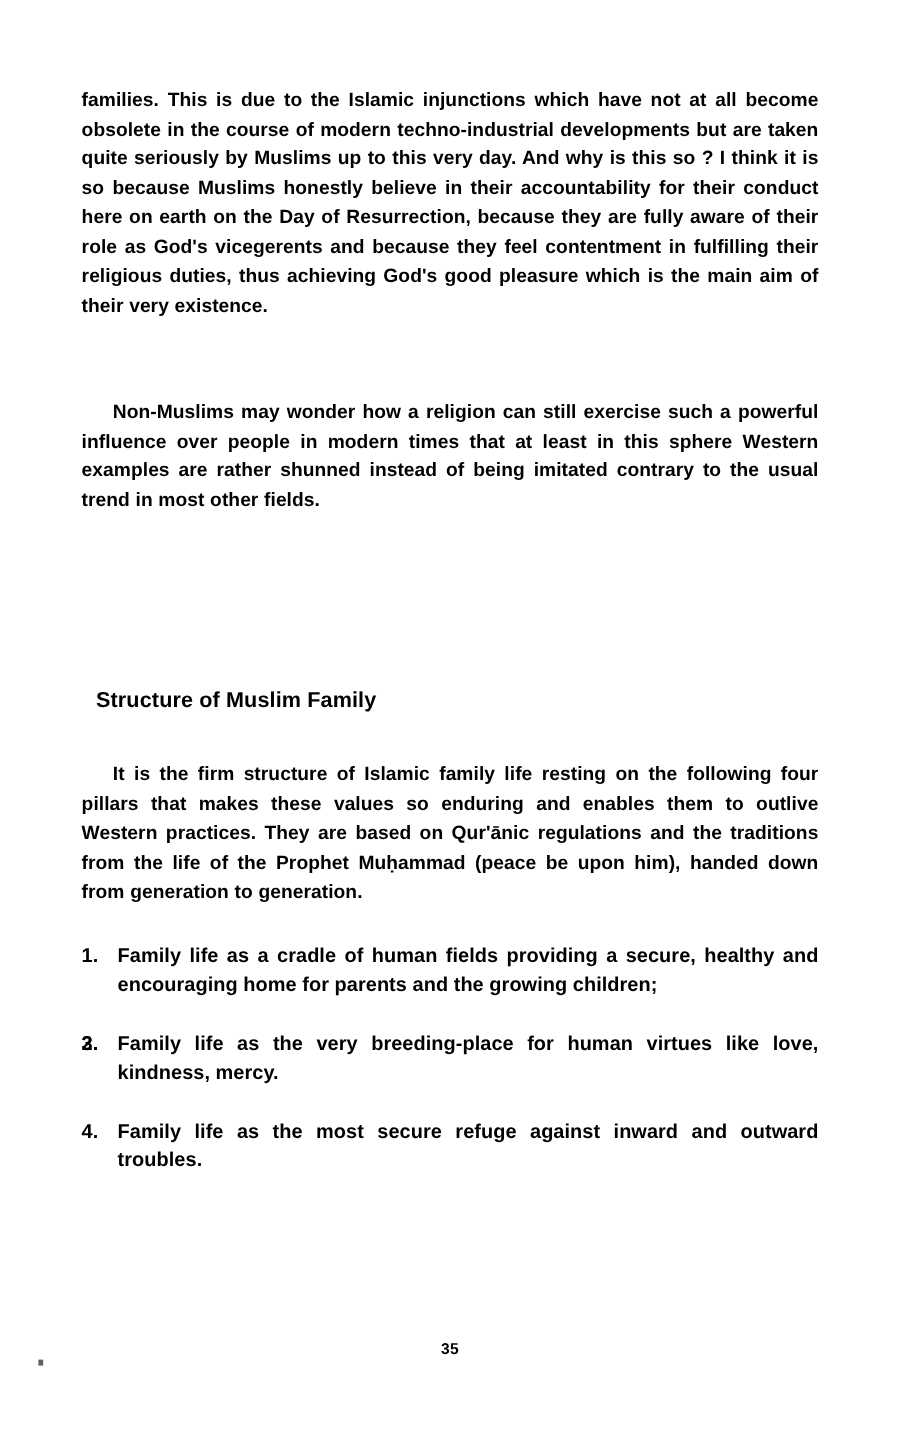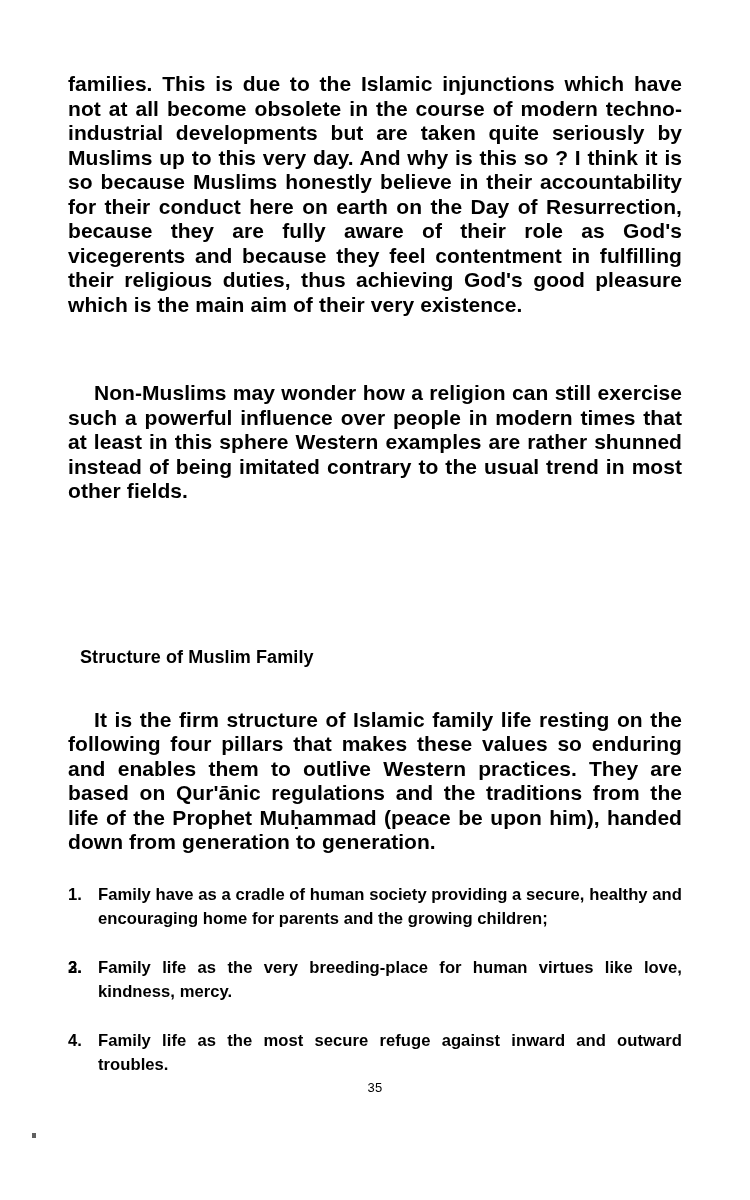--- a/index.html
+++ b/index.html
@@ -21,21 +21,21 @@
 
   .text-column {
     position: absolute;
     left: 68px;
     top: 72px;
     width: 614px;
   }
 
   .para {
     margin: 0;
-    font-size: 21px;
+    font-size: 16px;
     line-height: 24.5px;
     text-align: justify;
     text-justify: inter-word;
     font-weight: 600;
     letter-spacing: 0.05px;
     word-spacing: 0.2px;
   }
 
   .para.indent {
     text-indent: 26px;
@@ -90,24 +90,24 @@
     top: 0;
     width: 24px;
     font-weight: 700;
     text-align: left;
   }
 
   .page-number {
     position: absolute;
     left: 0;
     right: 0;
-    top: 1080px;
+    top: 1116px;
     text-align: center;
     font-size: 13px;
-    font-weight: 400;
+    font-weight: 700;
     letter-spacing: 0.3px;
   }
 
   .scan-speck {
     position: absolute;
     left: 32px;
     top: 1133px;
     width: 4px;
     height: 5px;
     background: #2b2b2b;
@@ -131,21 +131,21 @@
 
     <h2 class="heading">Structure of Muslim Family</h2>
 
     <p class="para indent">It is the firm structure of Islamic family life resting on the following four pillars that makes these values so enduring and enables them to outlive Western practices. They are based on Qur'ānic regulations and the traditions from the life of the Prophet Muḥammad (peace be upon him), handed down from generation to generation.</p>
 
     <div class="gap-before-list"></div>
 
     <ol class="list">
       <li class="list-item">
         <span class="list-marker">1.</span>
-        <span>Family have as a cradle of human society providing a secure, healthy and encouraging home for parents and the growing children;</span>
+        <span>Family life as a cradle of human fields providing a secure, healthy and encouraging home for parents and the growing children;</span>
       </li>
       <li class="list-item">
         <span class="list-marker">2.</span>
       </li>
       <li class="list-item">
         <span class="list-marker">3.</span>
         <span>Family life as the very breeding-place for human virtues like love, kindness, mercy.</span>
       </li>
       <li class="list-item">
         <span class="list-marker">4.</span>

